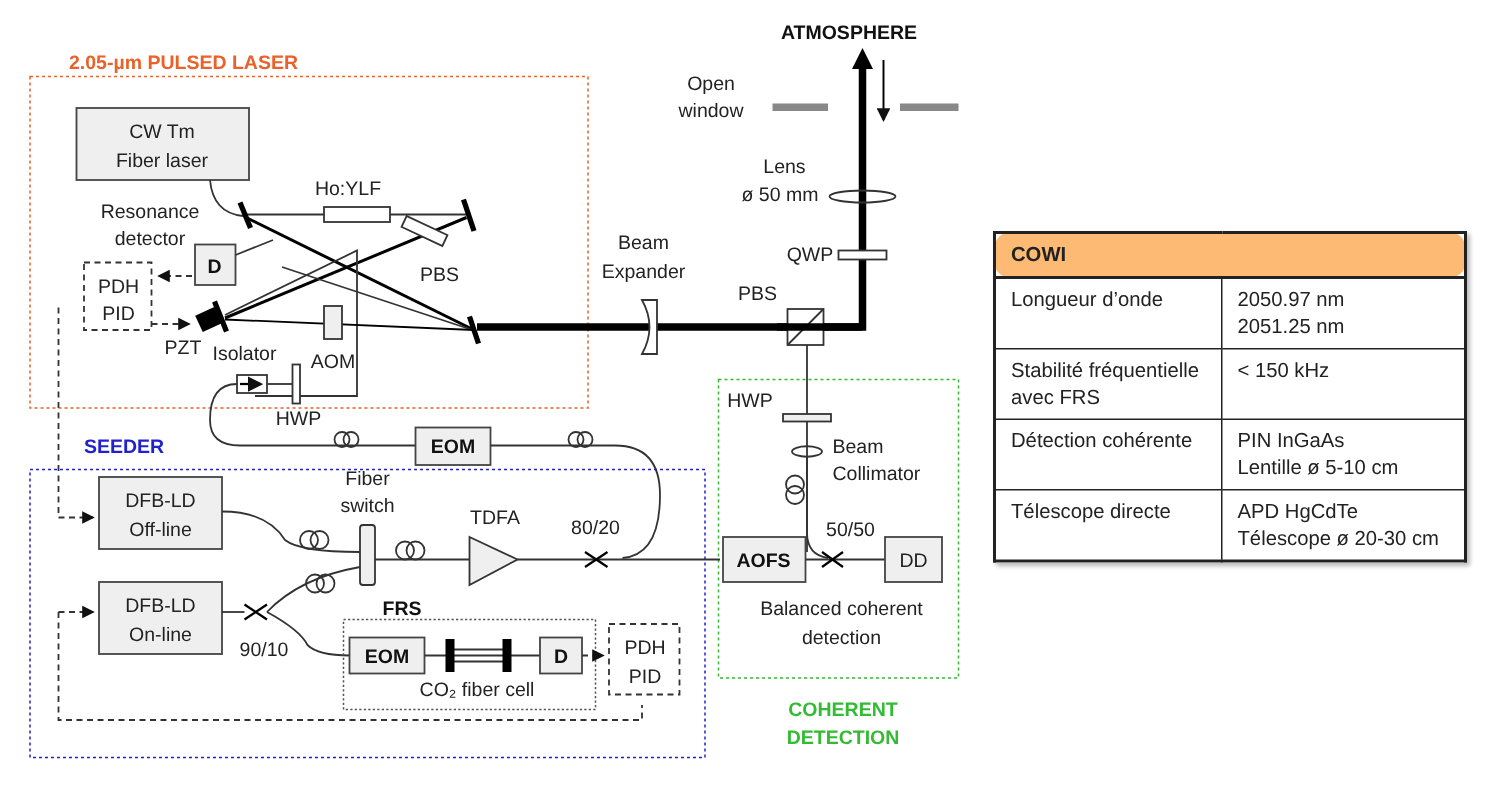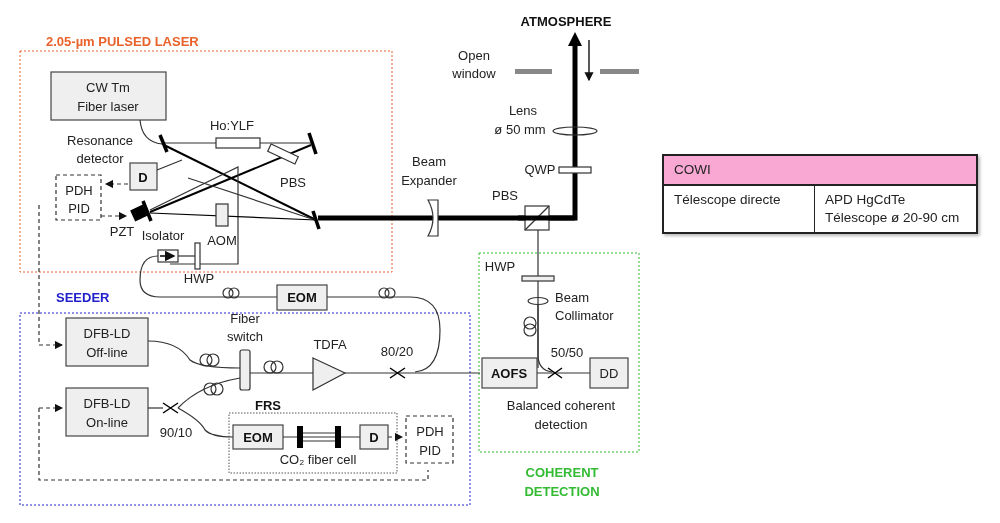--- a/index.html
+++ b/index.html
@@ -7,21 +7,21 @@
   svg{position:absolute;left:0;top:0;}
   .t{font-family:"Liberation Sans",sans-serif;font-size:13px;fill:#222;}
   .tb{font-family:"Liberation Sans",sans-serif;font-size:13px;font-weight:bold;fill:#111;}
   .box{fill:#efefef;stroke:#444;stroke-width:1.2;}
   .ln{stroke:#333;stroke-width:1.2;fill:none;}
   .dash{stroke:#333;stroke-width:1.2;fill:none;stroke-dasharray:4 3;}
   .beam{stroke:#000;stroke-width:5;fill:none;}
   .mir{stroke:#000;stroke-width:3.5;}
   table.cowi{position:absolute;left:662px;top:154px;width:316px;border-collapse:collapse;border:2px solid #222;font-size:13.5px;color:#222;box-shadow:2px 2px 3px #bbb;}
   table.cowi td,table.cowi th{border:1px solid #222;padding:5px 10px;vertical-align:top;text-align:left;line-height:18px;}
-  table.cowi th{background:#f9a8d4;font-weight:normal;border-bottom:2px solid #222;}
+  table.cowi th{background:#fdba74;font-weight:bold;border-bottom:2px solid #222;border-radius:10px;}
   table.cowi td.c1{width:130px;}
 </style>
 </head>
 <body>
 
 <svg width="1000" height="523" viewBox="0 0 1000 523">
   <defs>
     <marker id="arr" markerWidth="7" markerHeight="7" refX="6" refY="3.5" orient="auto">
         <path d="M0,0 L7,3.5 L0,7 z" fill="#111"></path>
       </marker>
@@ -175,18 +175,32 @@
   <text class="t" x="561" y="410" text-anchor="middle">Balanced coherent</text>
   <text class="t" x="561" y="429" text-anchor="middle">detection</text>
 </svg>
 
 <table class="cowi">
   <tbody>
       <tr>
         <th colspan="2">COWI</th>
       </tr>
   <tr>
+        <td class="c1">Longueur d’onde</td>
+        <td style="white-space:pre-line">2050.97 nm
+2051.25 nm</td>
+      </tr>
+  <tr>
+        <td class="c1">Stabilité fréquentielle avec FRS</td>
+        <td>&lt; 150 kHz</td>
+      </tr>
+  <tr>
+        <td class="c1">Détection cohérente</td>
+        <td style="white-space:pre-line">PIN InGaAs
+Lentille ø 5-10 cm</td>
+      </tr>
+  <tr>
         <td class="c1">Télescope directe</td>
         <td style="white-space:pre-line">APD HgCdTe
-Télescope ø 20-90 cm</td>
+Télescope ø 20-30 cm</td>
       </tr>
 </tbody>
   </table>
 
 </body></html>

